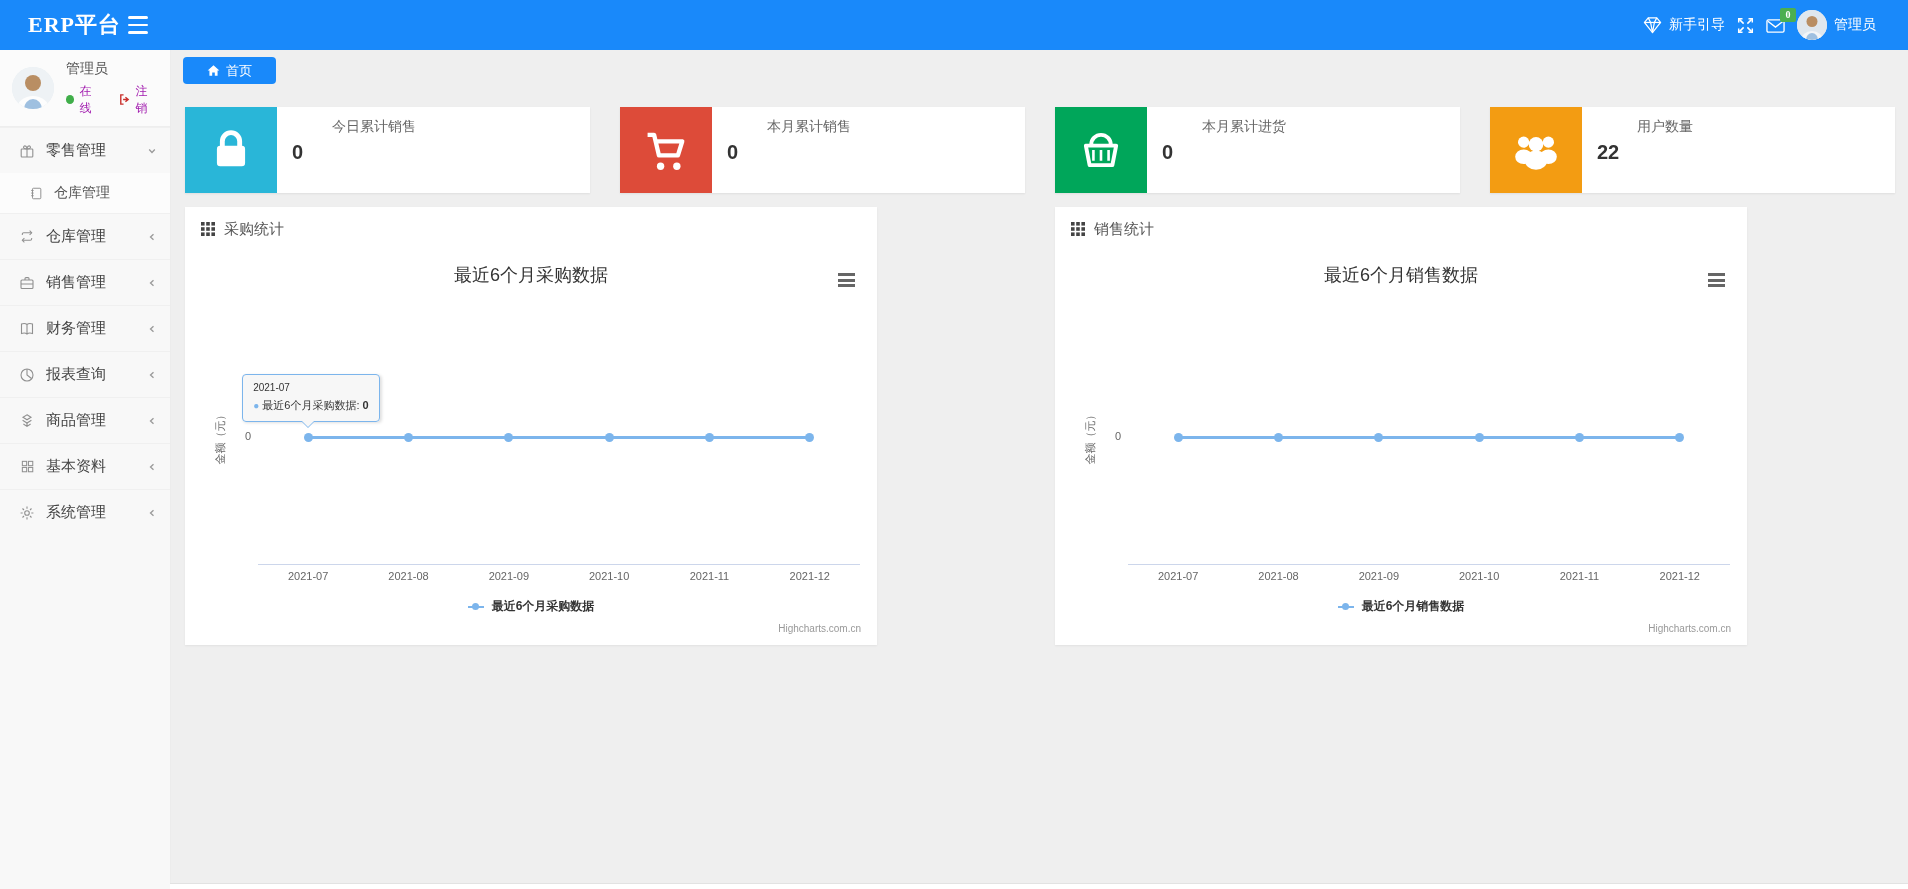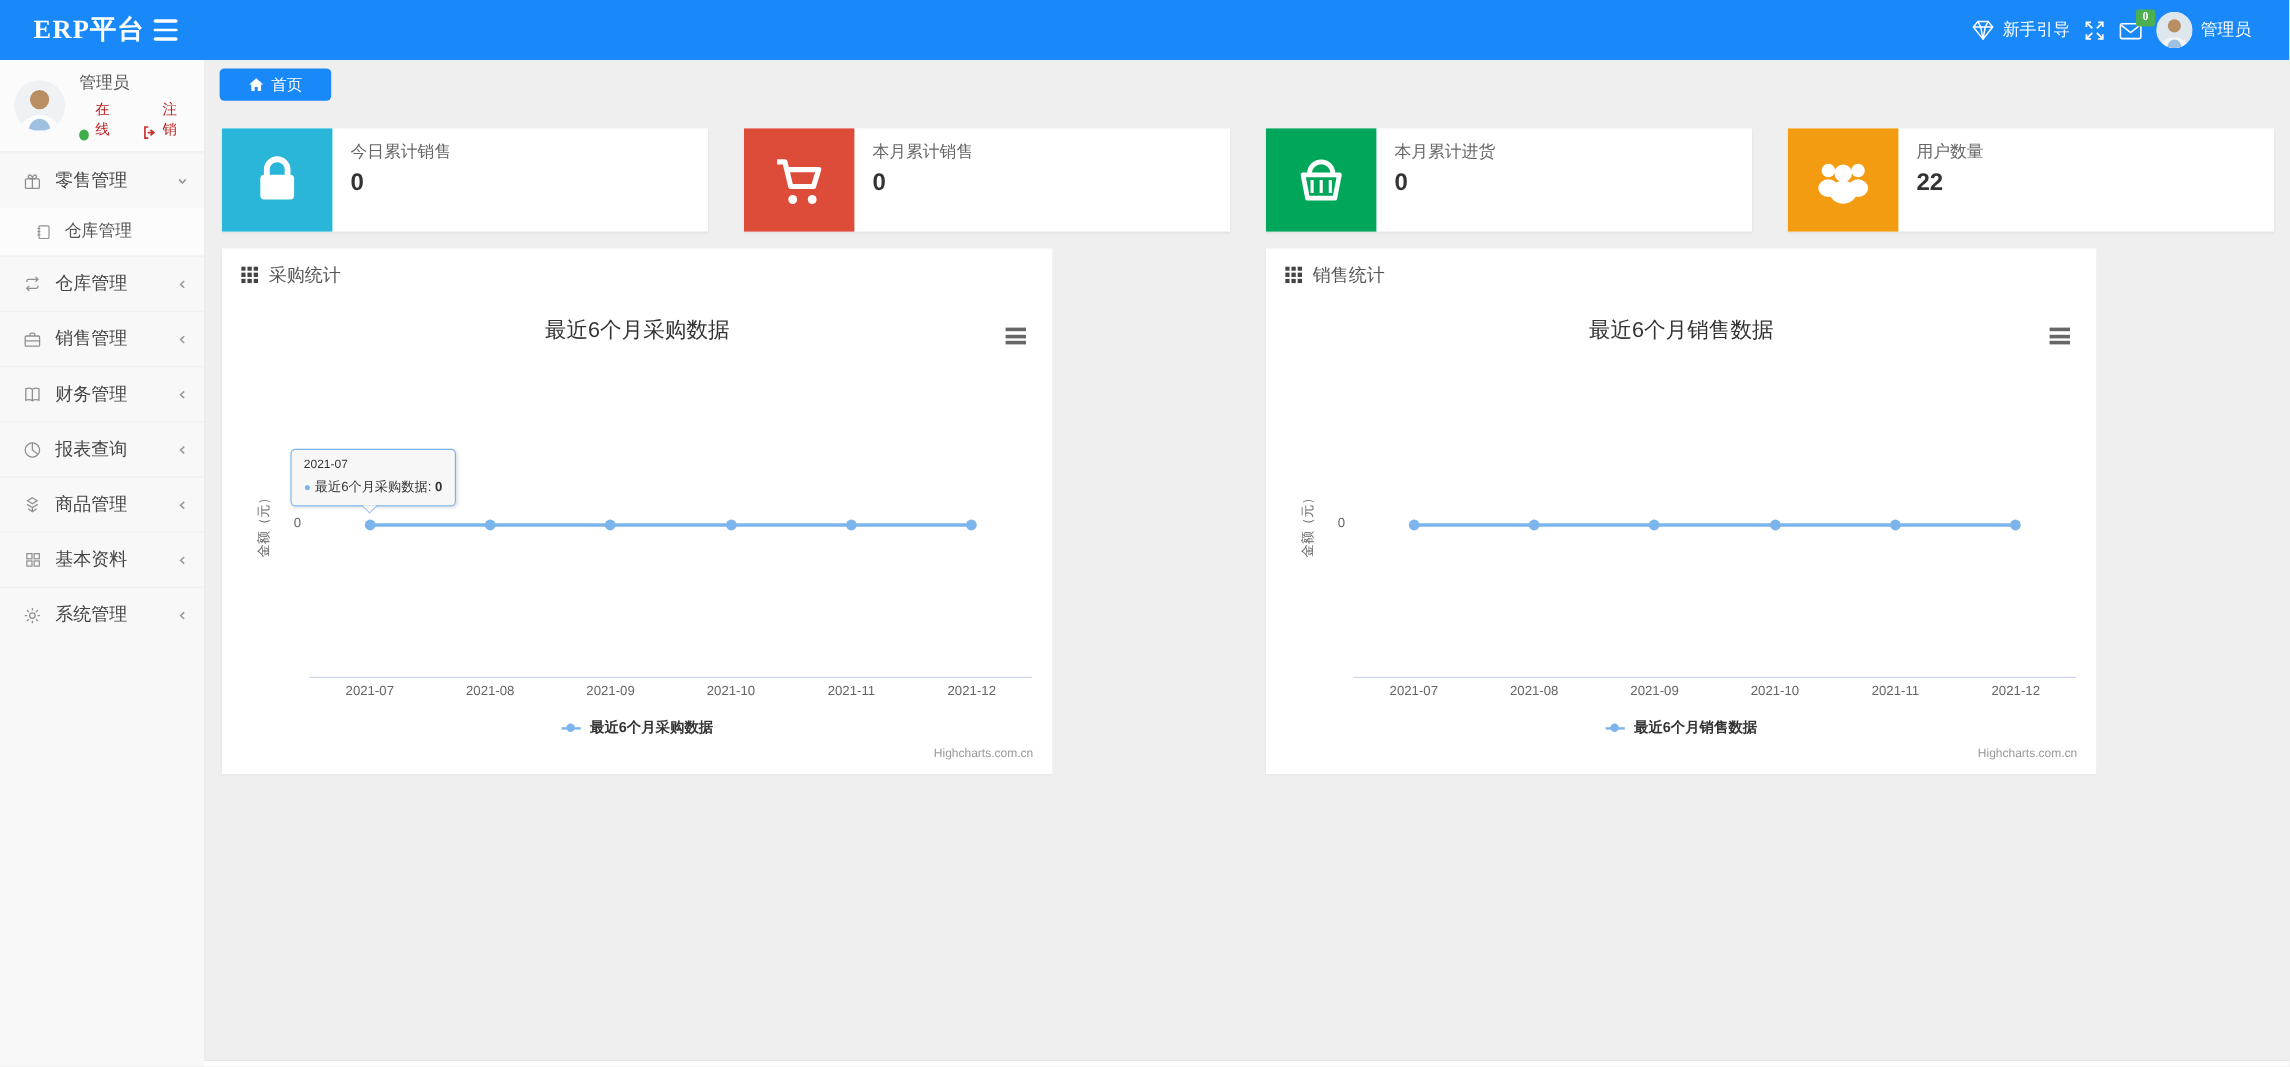--- a/index.html
+++ b/index.html
@@ -16,39 +16,39 @@
   .mail-wrap{position:relative;}
   .badge{position:absolute;top:-9px;right:-11px;min-width:10px;height:14px;line-height:14px;padding:0 3px;
          background:#4caf50;color:#fff;font-size:10px;text-align:center;border-radius:2px;font-weight:bold;}
   .havatar{width:30px;height:30px;border-radius:50%;overflow:hidden;background:#e6edf3;}
 
   
   .sidebar{position:absolute;top:50px;left:0;width:170px;bottom:0;background:#f8f8f8;border-right:1px solid #ececec;}
   .userpanel{display:flex;align-items:center;gap:12px;padding:10px 12px;height:56px;background:#fbfbfb;border-bottom:1px solid #eee;}
   .uavatar{width:42px;height:42px;border-radius:50%;overflow:hidden;background:#e6edf3;flex:0 0 auto;}
   .uname{font-size:14px;color:#555;margin-bottom:5px;}
-  .ustatus{display:flex;align-items:flex-end;gap:5px;font-size:12px;color:#b91c1c;}
+  .ustatus{display:flex;align-items:center;gap:5px;font-size:12px;color:#a21caf;}
   .dot{width:9px;height:9px;border-radius:50%;background:#3fae49;display:inline-block;}
   .ustatus .sep{width:6px;}
   .menu{margin:0;padding:0;}
   .menu-item{position:relative;height:45px;display:flex;align-items:center;padding-left:18px;
              border-top:1px solid #f0f0f0;background:#f8f8f8;font-size:15px;color:#444;cursor:pointer;}
   .mi-icon{width:18px;margin-right:10px;display:flex;align-items:center;justify-content:center;color:#909090;}
   .caret{position:absolute;right:13px;display:flex;}
   .submenu .menu-item{height:40px;background:#fcfcfc;border-top:none;padding-left:27px;font-size:14px;color:#555;}
   .submenu .mi-icon{margin-right:9px;}
 
   
   .tab{position:absolute;left:183px;top:57px;width:93px;height:27px;background:#1989fa;color:#fff;
        border-radius:4px;display:flex;align-items:center;justify-content:center;gap:6px;font-size:13px;cursor:pointer;}
   .cards{position:absolute;left:185px;top:107px;display:flex;gap:30px;}
   .card{width:405px;height:86px;background:#fff;display:flex;box-shadow:0 1px 2px rgba(0,0,0,0.07);}
   .card-icon{width:92px;height:86px;display:flex;align-items:center;justify-content:center;flex:0 0 auto;}
   .card-body{padding:11px 15px;}
-  .card-label{font-size:14px;color:#666;}
+  .card-label{font-size:14px;color:#666;margin-left:40px;}
   .card-value{font-size:20px;font-weight:bold;color:#333;margin-top:5px;}
 
   
   .panel{position:absolute;top:207px;width:692px;height:438px;background:#fff;box-shadow:0 1px 2px rgba(0,0,0,0.06);}
   .panel-heading{height:44px;display:flex;align-items:center;gap:9px;padding:0 16px;font-size:15px;color:#555;}
   .th-icon{display:flex;color:#444;}
   .hc-chart{position:absolute;left:10px;right:10px;top:44px;bottom:10px;}
   .hc-title{position:absolute;top:12px;left:0;width:100%;text-align:center;font-size:18px;color:#333;}
   .hc-context{position:absolute;right:12px;top:22px;width:17px;height:14px;display:flex;flex-direction:column;justify-content:space-between;cursor:pointer;}
   .ctx-bar{display:block;height:3px;background:#666;}

